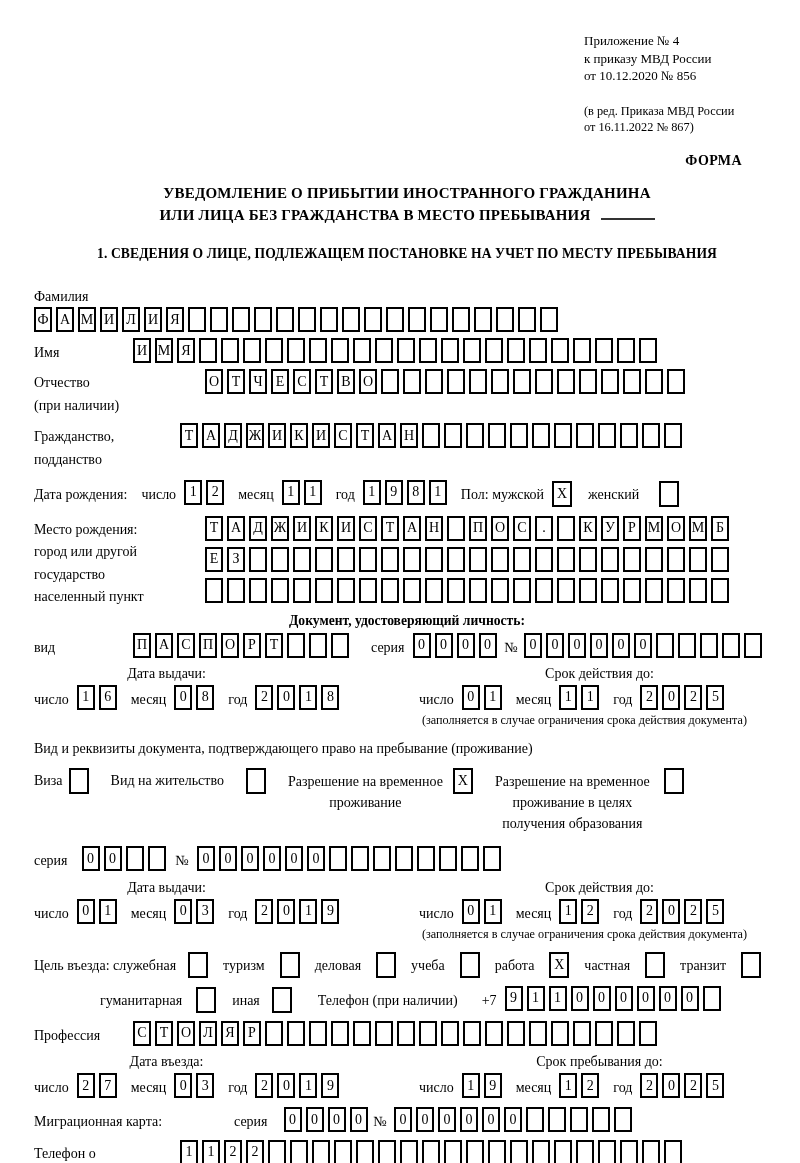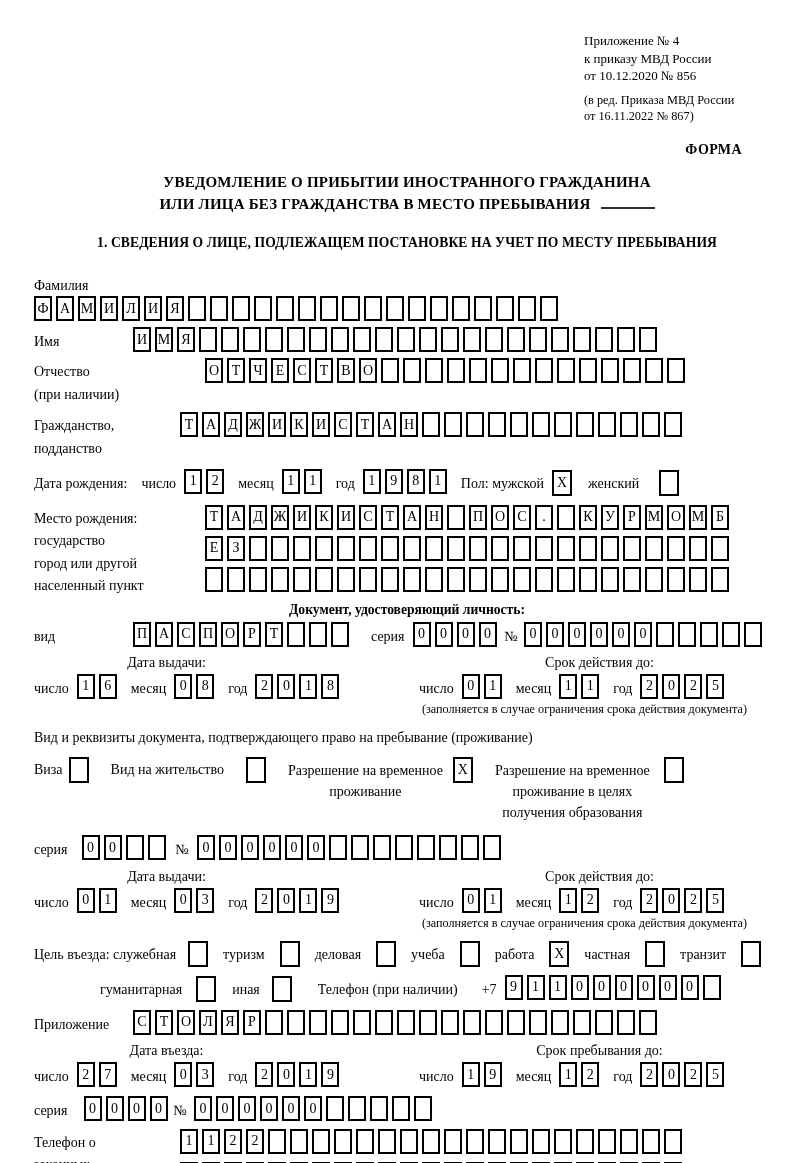--- a/index.html
+++ b/index.html
@@ -7,21 +7,21 @@
   body {
     width: 800px; height: 1163px;
     font-family: "Liberation Serif", "DejaVu Serif", serif;
     color: #000; font-size: 14px;
     overflow: hidden;
   }
   .page { position: relative; width: 800px; height: 1163px; padding: 32px 20px 0 34px; }
 
   
   .appendix { margin-left: 550px; font-size: 13px; line-height: 1.35; }
-  .appendix .gap { margin-top: 7px; }
+  .appendix .gap { margin-top: 18px; }
   .appendix .small { font-size: 12.3px; }
   .forma { text-align: right; padding-right: 38px; font-weight: bold; margin-top: 17px; font-size: 14px; letter-spacing: .4px; }
 
   .title { text-align: center; font-weight: bold; font-size: 15px; margin-top: 13px; line-height: 1.5; letter-spacing: .2px; }
   .blank-underline { display: inline-block; width: 54px; border-bottom: 2.5px solid #333; height: 13px; margin-left: 10px; }
 
   .sec-heading { font-weight: bold; font-size: 13.6px; margin-top: 19px; text-align: center; letter-spacing: .1px; white-space: nowrap; }
 
   
   .row { display: flex; align-items: flex-start; margin-top: 6px; }
@@ -241,22 +241,22 @@
       </span>
     <span class="lbl dl">Пол: мужской</span>
     <span class="cbox">X</span>
     <span class="lbl dl" style="margin-left:16px;">женский</span>
     <span class="cbox" style="margin-left:12px;"></span>
   </div>
 
   <div class="row" style="margin-top:9px;">
     <div class="w171 lblblock">
       <div>Место рождения:</div>
+      <div>город или другой</div>
       <div>государство</div>
-      <div>город или другой</div>
       <div>населенный пункт</div>
     </div>
     <div>
       <div class="cells mb6">
           <span class="cell">Т</span>
           <span class="cell">А</span>
           <span class="cell">Д</span>
           <span class="cell">Ж</span>
           <span class="cell">И</span>
           <span class="cell">К</span>
@@ -550,21 +550,21 @@
         <span class="cell">0</span>
         <span class="cell">0</span>
         <span class="cell">0</span>
         <span class="cell">0</span>
         <span class="cell">0</span>
         <span class="cell"></span>
       </span>
   </div>
 
   <div class="row" style="margin-top:8px;">
-    <div class="lbl w99">Приложение</div>
+    <div class="lbl w99">Профессия</div>
     <div class="cells">
         <span class="cell">С</span>
         <span class="cell">Т</span>
         <span class="cell">О</span>
         <span class="cell">Л</span>
         <span class="cell">Я</span>
         <span class="cell">Р</span>
         <span class="cell"></span>
         <span class="cell"></span>
         <span class="cell"></span>
@@ -627,20 +627,21 @@
             <span class="cell">2</span>
             <span class="cell">0</span>
             <span class="cell">2</span>
             <span class="cell">5</span>
           </span>
       </div>
     </div>
   </div>
 
   <div class="row" style="margin-top:9px;">
+    <div class="lbl w200">Миграционная карта:</div>
     <span class="lbl dl0">серия</span>
     <span class="cells" style="margin-left:8px;">
         <span class="cell">0</span>
         <span class="cell">0</span>
         <span class="cell">0</span>
         <span class="cell">0</span>
       </span>
     <span class="lbl" style="margin-left:2px;margin-right:7px;">№</span>
     <span class="cells">
         <span class="cell">0</span>

